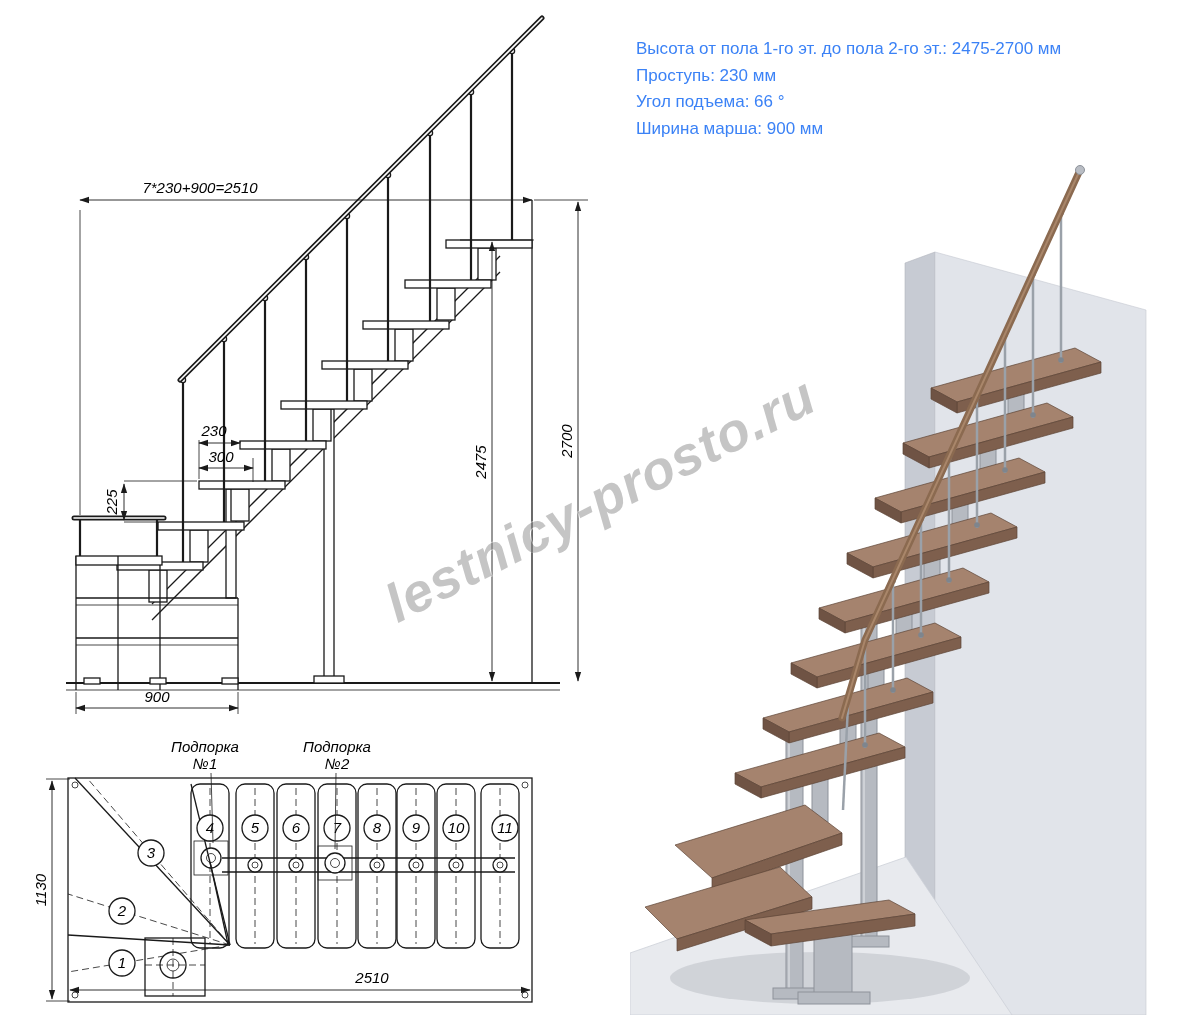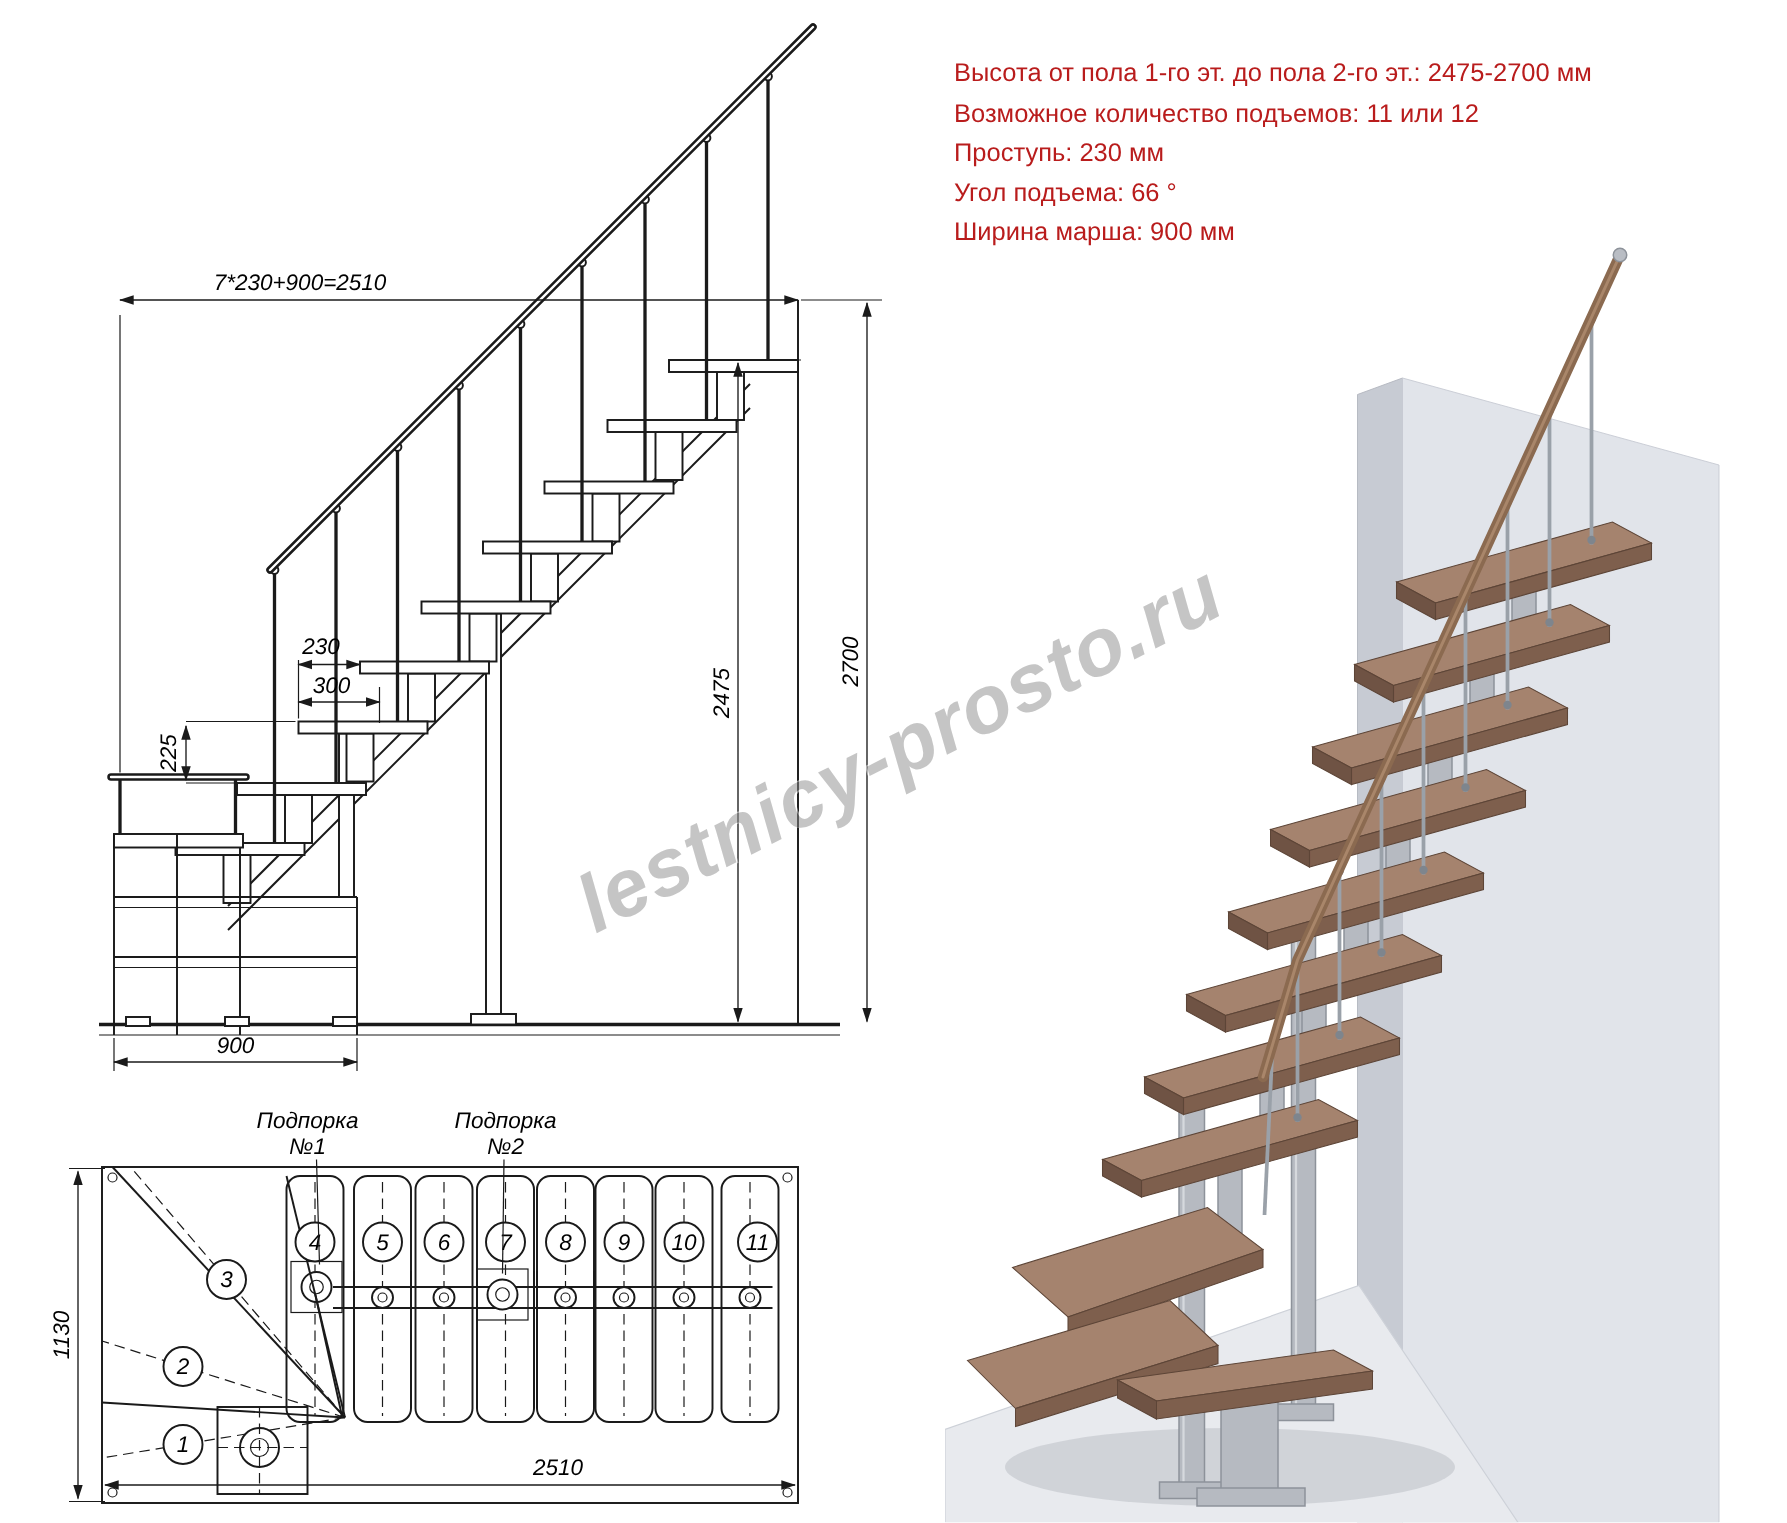--- a/index.html
+++ b/index.html
@@ -1,20 +1,20 @@
 <!DOCTYPE html>
 <html><head>
 <meta charset="utf-8">
 <style>
   * { margin:0; padding:0; box-sizing:border-box; }
   html,body { background:#fff; }
   body { font-family:"Liberation Sans", sans-serif; }
   .canvas { position:relative; width:1191px; height:1015px; background:#fff; overflow:hidden; }
 
-  .specs { position:absolute; left:636px; top:36px; width:552px; font-size:17px; line-height:26.5px; color:#b91c1c; z-index:3; }
+  .specs { position:absolute; left:636px; top:36px; width:552px; font-size:17px; line-height:26.5px; color:#3b82f6; z-index:3; }
   .spec-line { white-space:nowrap; }
 
   svg { position:absolute; }
   svg.drawing { left:0; top:0; z-index:2; }
   svg.render  { left:630px; top:160px; z-index:1; }
 
   svg text { font-family:"Liberation Sans", sans-serif; }
   .dim  { font-size:15px; font-style:italic; fill:#000; }
   .num  { font-size:15px; font-style:italic; fill:#000; }
 
@@ -309,21 +309,20 @@
 
       <g>
         <line class="dimln" x1="70" y1="990" x2="530" y2="990" marker-start="url(#arr)" marker-end="url(#arr)"></line>
         <text class="dim" x="372" y="983" text-anchor="middle">2510</text>
       </g>
     </g>
   </svg>
 
   <div class="specs">
     <div class="spec-line">Высота от пола 1-го эт. до пола 2-го эт.: 2475-2700 мм</div>
-    <div class="spec-line">Возможное количество подъемов: 11 или 12</div>
     <div class="spec-line">Проступь: 230 мм</div>
     <div class="spec-line">Угол подъема: 66 °</div>
     <div class="spec-line">Ширина марша: 900 мм</div>
   </div>
 
   <svg class="render" width="560" height="855" viewBox="0 0 560 855">
 
     <g>
       <polygon points="275,103 305,92 305,855 275,855" fill="#c7cbd3" stroke="#b2b6be" stroke-width="0.6"></polygon>
       <polygon points="305,92 516,150 516,855 305,855" fill="#e1e4ea" stroke="#c6cad2" stroke-width="0.6"></polygon>

